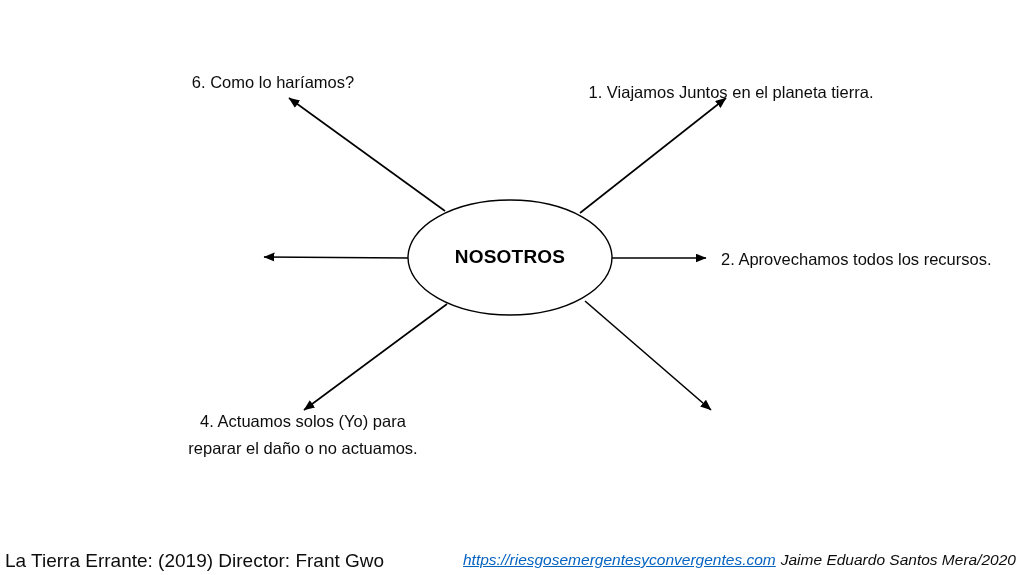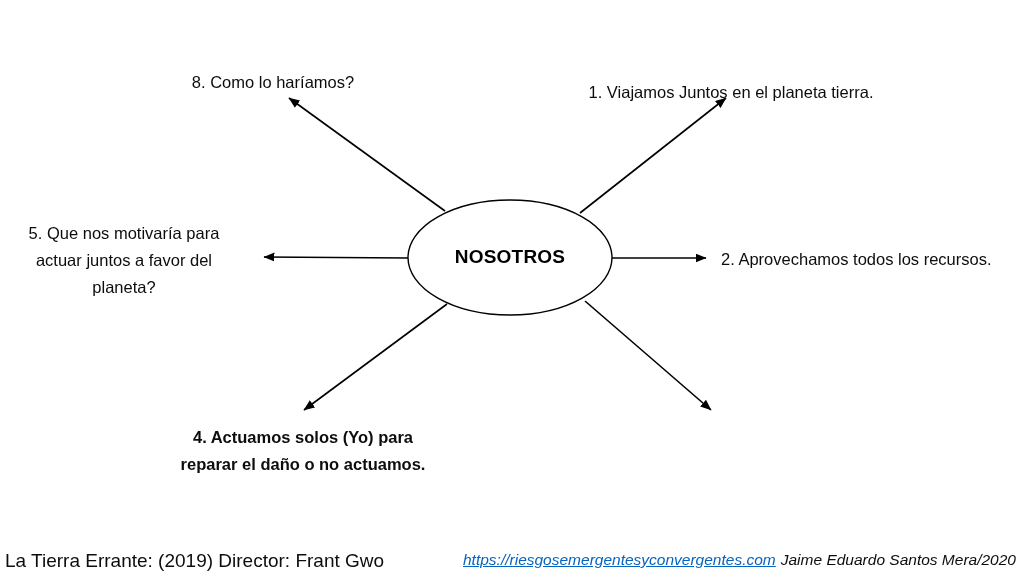--- a/index.html
+++ b/index.html
@@ -96,33 +96,28 @@
 
   <div class="node-label" style="left:571px; top:79px; width:320px;">
     <span>1. Viajamos Juntos en el planeta tierra.</span>
   </div>
 
   <div class="node-label left-align" style="left:721px; top:246px;">
     <span>2. Aprovechamos todos los recursos.</span>
   </div>
 
 
-  <div class="node-label" style="left:163px; top:424px; width:280px;font-weight:bold;">
+  <div class="node-label" style="left:163px; top:408px; width:280px;">
     <span>4. Actuamos solos (Yo) para</span>
     <span>reparar el daño o no actuamos.</span>
   </div>
 
-  <div class="node-label" style="left:4px; top:220px; width:240px;">
-    <span>5. Que nos motivaría para</span>
-    <span>actuar juntos a favor del</span>
-    <span>planeta?</span>
-  </div>
 
   <div class="node-label" style="left:153px; top:69px; width:240px;">
-    <span>8. Como lo haríamos?</span>
+    <span>6. Como lo haríamos?</span>
   </div>
 
   <div class="footer-left">La Tierra Errante: (2019) Director: Frant Gwo</div>
 
   <div class="footer-right">
     <a href="#">https://riesgosemergentesyconvergentes.com</a><span class="attribution">Jaime Eduardo Santos Mera/2020</span>
   </div>
 
 </div>
 

